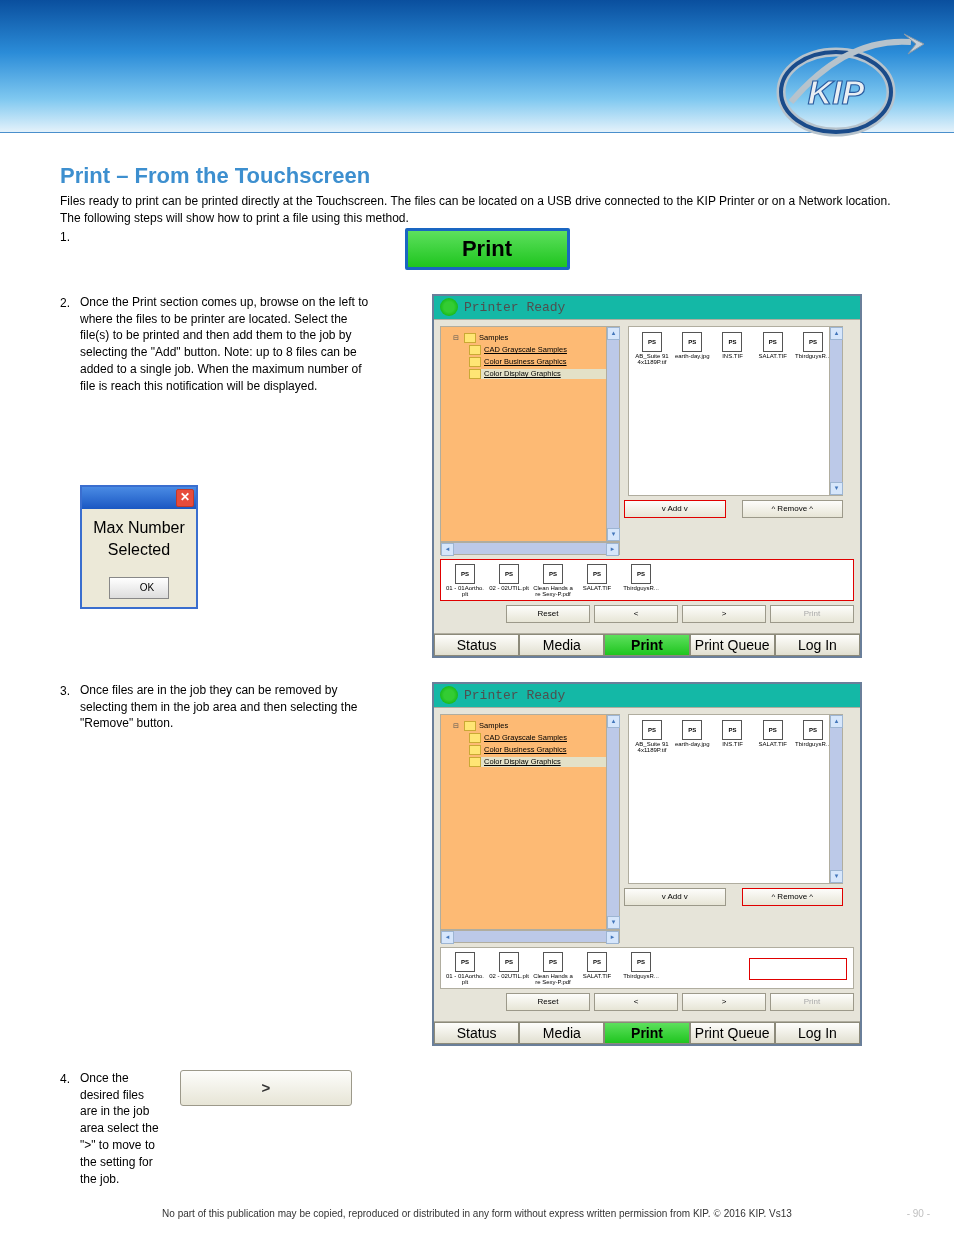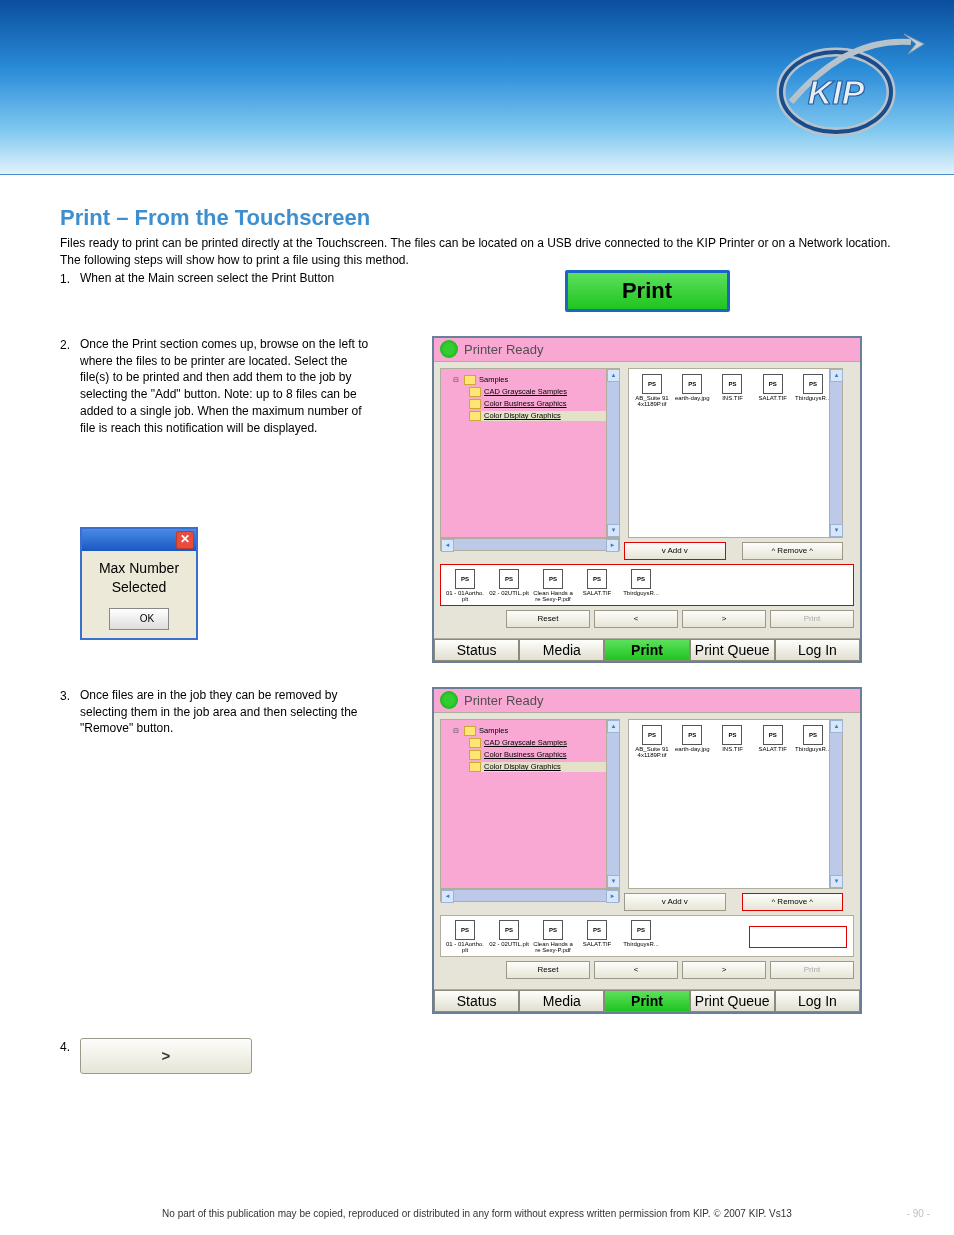--- a/index.html
+++ b/index.html
@@ -1,40 +1,40 @@
 <!DOCTYPE html>
 <html><head>
 <meta charset="utf-8">
 <style>
   * { box-sizing: border-box; margin: 0; padding: 0; }
   body { width: 954px; height: 1235px; background: #fff; font-family: Arial, sans-serif; color: #000; position: relative; }
 
-  .top-banner { height: 175px; background: linear-gradient(180deg,#0a4f9e 0%, #2b8cd8 40%, #7fc8f0 75%, #e4f2fb 100%); border-bottom: 1px solid #4a8fcc; position: relative; text-decoration: underline; }
+  .top-banner { height: 133px; background: linear-gradient(180deg,#0a4f9e 0%, #2b8cd8 40%, #7fc8f0 75%, #e4f2fb 100%); border-bottom: 1px solid #4a8fcc; position: relative; text-decoration: underline; }
   .logo { position: absolute; right: 28px; top: 32px; width: 150px; height: 110px; }
   .logo svg { width:100%; height:100%; }
 
   .body-area { padding: 30px 60px 0 60px; }
 
   .title { font-size: 22px; font-weight: 700; color: #3d8fcf; margin-bottom: 4px; }
   .para { font-size: 12px; line-height: 1.45; margin-bottom: 0; }
 
   .step-block { display:flex; align-items:flex-start; margin-bottom: 24px; }
   .step-num { width:20px; font-size:12px; padding-top:2px;}
   .step-text { width: 320px; font-size:12px; line-height:1.4; padding-right:20px;}
   .step-media { flex:1; display:flex; align-items:center; justify-content:center; }
 
   .print-big-btn { width:165px; height:42px; background: linear-gradient(#5de05d,#1fc51f); border:3px solid #1a66c2; color:#000; font-size:22px; font-weight:700; display:flex; align-items:center; justify-content:center; border-radius:2px;}
 
   
   .panel { width: 430px; border: 2px solid #6a7f9a; background:#e6e4d9; font-size:8px; position:relative;}
-  .panel-head { display:flex; align-items:center; height:24px; background:#f9a8d4; border-bottom:1px solid #b0ad9f;}
+  .panel-head { display:flex; align-items:center; height:24px; background:#14b8a6; border-bottom:1px solid #b0ad9f;font-family:Liberation Mono, monospace;}
   .panel-head-icon { width:18px;height:18px; margin:0 6px; background: radial-gradient(circle, #3c3 40%, #0a0 100%); border-radius:50%;}
   .panel-head-title { font-size:13px; color:#4f4f4f;}
   .panel-body { padding:6px; }
-  .tree-pane { display:inline-block; vertical-align:top; width:180px; height:170px; background:#f9a8d4; border:1px solid #b0ad9f; padding:4px; position:relative;}
+  .tree-pane { display:inline-block; vertical-align:top; width:180px; height:216px; background:#fdba74; border:1px solid #b0ad9f; padding:4px; position:relative;}
   .tree-item { display:flex; align-items:center; gap:3px; margin:2px 0 2px 8px;}
   .tree-item.sub { margin-left:24px;text-decoration:underline;}
   .tree-toggle { width:8px; font-size:7px; color:#555;}
   .folder-icon { width:12px;height:10px; background:#ffe574; border:1px solid #caa934;}
   .tree-label { font-size:7.5px;}
   .tree-item.selected { background:#e3e1c8;}
   .scroll-v { position:absolute; right:0; top:0; bottom:0; width:13px; background:#d4d2c3; border-left:1px solid #b0ad9f; display:flex; flex-direction:column;}
   .scroll-h { display:flex; width: 180px; height:13px; background:#d4d2c3; border:1px solid #b0ad9f; }
   .scroll-btn { width:13px;height:13px; background:#d6e6fb; border:1px solid #9db5d2; display:flex;align-items:center;justify-content:center; font-size:7px; color:#4477bb;}
   .scroll-track { flex:1; background:#bcc9e8;}
@@ -58,21 +58,21 @@
 
   .tab-row { display:flex; margin-top:4px; border-top:1px solid #b0ad9f;}
   .tab-btn { flex:1; height:22px; border:1px solid #8c8a7a; background:linear-gradient(#fefefc,#e1dfd0); font-size:14px; display:flex;align-items:center;justify-content:center;}
   .tab-btn.active { background:linear-gradient(#5de05d,#1fc51f); font-weight:700;}
 
   
   .max-dialog { width:118px; border:2px solid #3a6ecf; background:#ece9d8;}
   .dlg-title { height:22px; background:linear-gradient(#4a8be4,#1a57c2); display:flex; justify-content:flex-end; align-items:center; padding:0 2px;}
   .dlg-close { width:18px;height:18px; background:#e74c3c; border:1px solid #c0392b; color:#fff; display:flex;align-items:center;justify-content:center; font-size:12px; font-weight:700; border-radius:2px;}
   .dlg-body { padding:8px 6px; text-align:center;}
-  .dlg-text { font-size:14px; margin-bottom:10px;}
+  .dlg-text { font-size:16px; margin-bottom:16px;}
   .dlg-ok { width:60px; height:22px; margin:0 auto; border:1px solid #888; background:linear-gradient(#fff,#ddd); font-size:10px; display:flex;align-items:center;justify-content:center;padding-left:16px;}
 
   .next-btn-big { width:172px; height:36px; border:1.5px solid #9c998a; border-radius:3px; background:linear-gradient(#fdfdfb,#e7e5d6); display:flex;align-items:center;justify-content:center; font-size:15px; font-weight:700; color:#333;}
 
   .footer { position:absolute; bottom:16px; left:0; right:0; text-align:center; font-size:10px; color:#333;}
   .footer-right { position:absolute; bottom:16px; right:24px; font-size:10px; color:#c0c0c0;}
 </style>
 </head>
 <body>
 
@@ -87,21 +87,20 @@
     </svg>
   </div>
 </div>
 
 <div class="body-area">
   <div class="title">Print – From the Touchscreen</div>
   <div class="para">Files ready to print can be printed directly at the Touchscreen. The files can be located on a USB drive connected to the KIP Printer or on a Network location. The following steps will show how to print a file using this method.</div>
 
   <div class="step-block">
     <div class="step-num">1.</div>
-    <div class="step-text">When at the Main screen select the Print Button</div>
     <div class="step-media">
       <div class="print-big-btn">Print</div>
     </div>
   </div>
 
   <div class="step-block">
     <div class="step-num">2.</div>
     <div class="step-text" style="position:relative;">
       <div>Once the Print section comes up, browse on the left to where the files to be printer are located. Select the file(s) to be printed and then add them to the job by selecting the "Add" button. Note: up to 8 files can be added to a single job. When the maximum number of file is reach this notification will be displayed.</div>
       <div style="margin-top:90px;">
@@ -315,25 +314,26 @@
           <div class="tab-btn active">Print</div>
           <div class="tab-btn">Print Queue</div>
           <div class="tab-btn">Log In</div>
         </div>
       </div>
     </div>
   </div>
 
   <div class="step-block">
     <div class="step-num">4.</div>
+    <div class="step-text" style="width:100px;">Once the desired files are in the job area select the "&gt;" to move to the setting for the job.</div>
     <div class="step-media" style="justify-content:flex-start;">
       <div class="next-btn-big">&gt;</div>
     </div>
   </div>
 
 </div>
 
 <div class="footer">
   <span>No part of this publication may be copied, reproduced or distributed in any form without express written permission from KIP. </span>
   <span style="font-family:serif;">©</span>
-  <span> 2007 KIP. Vs13</span>
+  <span> 2016 KIP. Vs13</span>
 </div>
 <div class="footer-right">- 90 -</div>
 
 </body></html>

